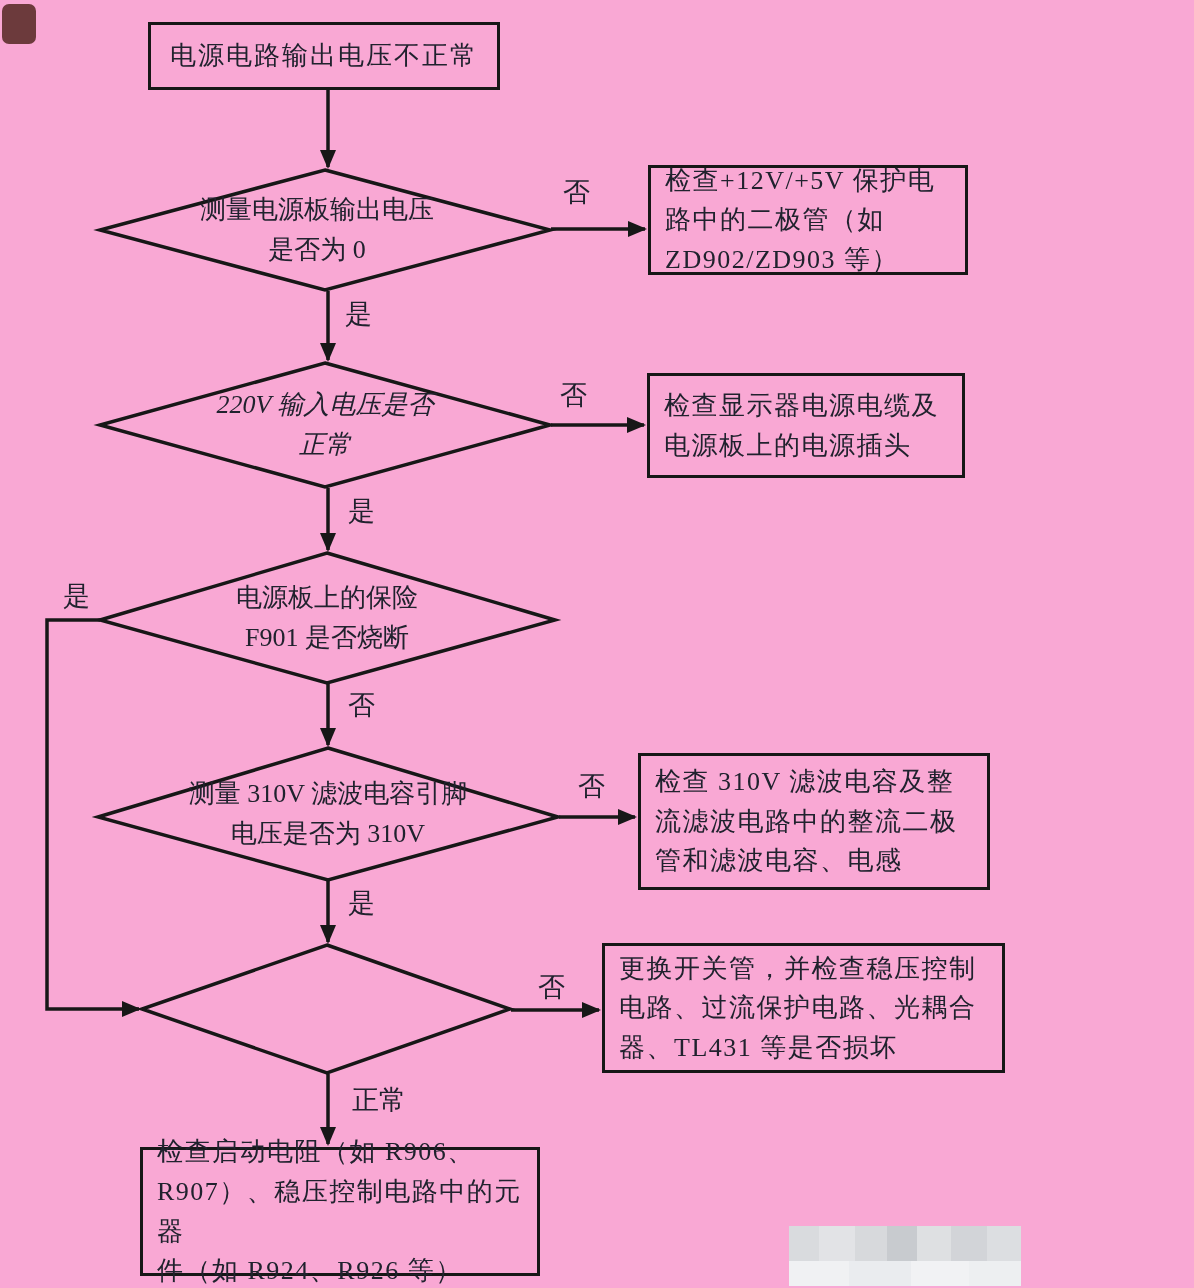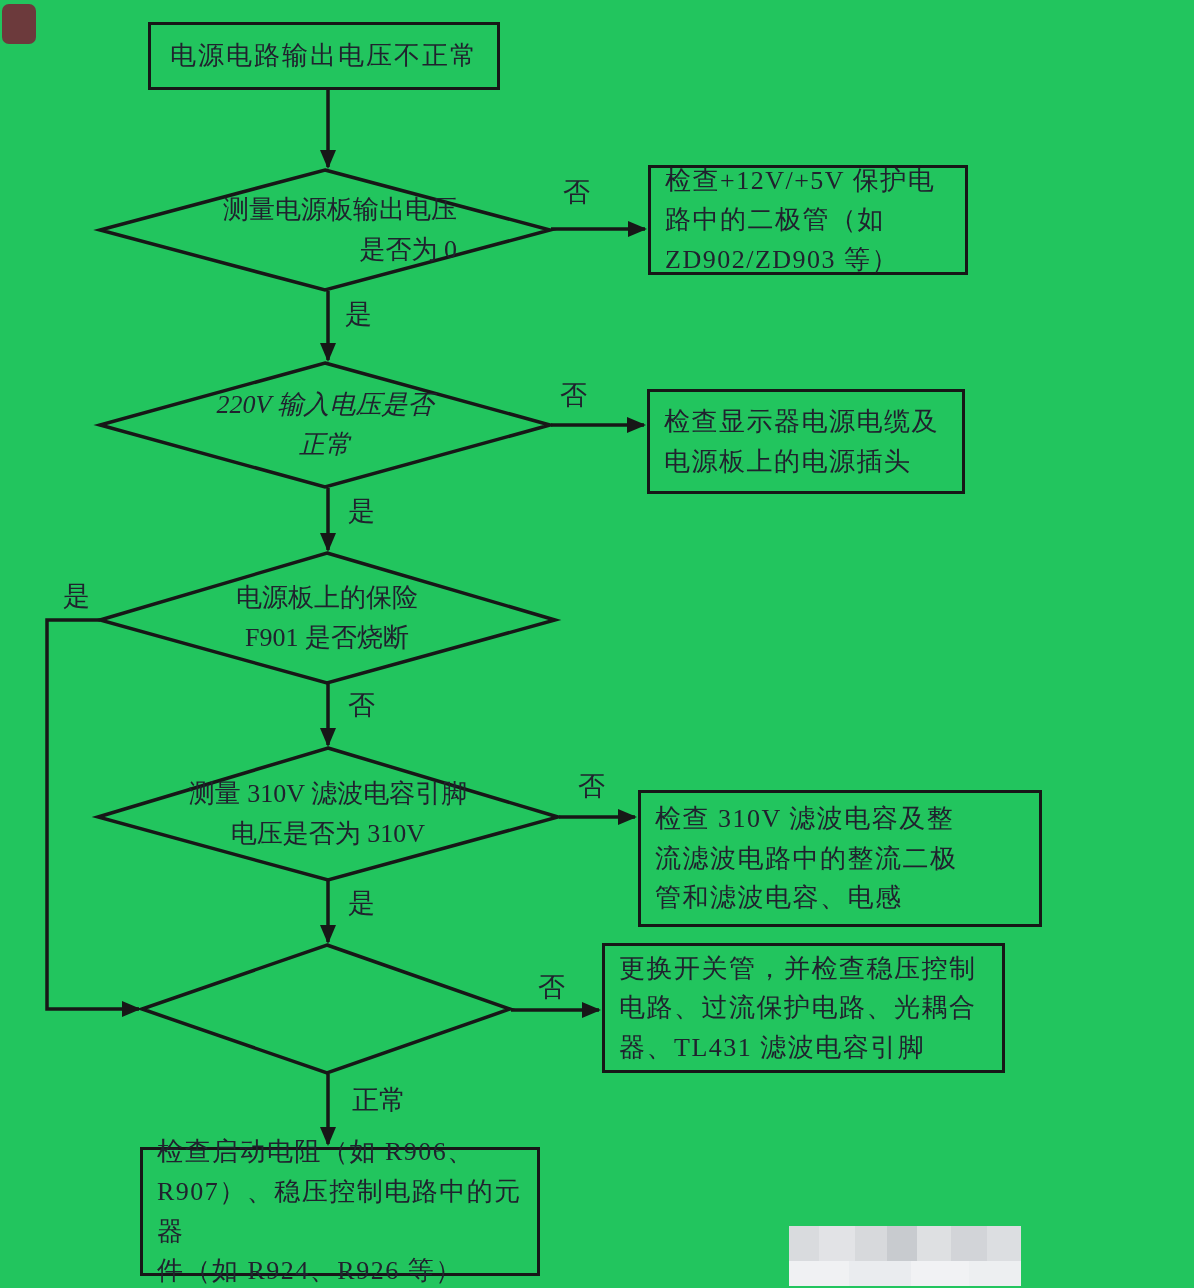--- a/index.html
+++ b/index.html
@@ -3,21 +3,21 @@
 <meta charset="utf-8">
 <style>
   html,body{margin:0;padding:0;}
   body{
     font-family:"Liberation Serif","DejaVu Serif",serif;
     background:#e7ebf0;
   }
   .canvas{
     position:relative;
     width:1194px;height:1288px;
-    background:#22c55e;
+    background:#f9a8d4;
     overflow:hidden;
   }
   .layer{position:absolute;left:0;top:0;width:1194px;height:1288px;}
   .node{
     position:absolute;
     box-sizing:border-box;
     color:#20222e;
     font-size:26px;
     line-height:1.52;
     white-space:pre-line;
@@ -90,47 +90,47 @@
     <line x1="559" y1="817" x2="635" y2="817" stroke="#171717" stroke-width="3.5" marker-end="url(#arr)"></line>
     <line x1="328" y1="881" x2="328" y2="942" stroke="#171717" stroke-width="3.5" marker-end="url(#arr)"></line>
     <line x1="511" y1="1010" x2="599" y2="1010" stroke="#171717" stroke-width="3.5" marker-end="url(#arr)"></line>
     <line x1="328" y1="1074" x2="328" y2="1144" stroke="#171717" stroke-width="3.5" marker-end="url(#arr)"></line>
   </svg>
 
   <div class="node rectbox center" style="left:148px;top:22px;width:352px;height:68px;">
     <span>电源电路输出电压不正常</span>
   </div>
 
-  <div class="node dtext" style="left:130px;top:186px;width:420px;height:88px;text-align:right;">测量电源板输出电压
+  <div class="node dtext" style="left:107px;top:186px;width:420px;height:88px;">测量电源板输出电压
 是否为 0</div>
   <div class="node dtext" style="left:115px;top:381px;width:420px;height:88px;font-style:italic;">220V 输入电压是否
 正常</div>
   <div class="node dtext" style="left:117px;top:574px;width:420px;height:88px;">电源板上的保险
 F901 是否烧断</div>
   <div class="node dtext" style="left:118px;top:770px;width:420px;height:88px;">测量 310V 滤波电容引脚
 电压是否为 310V</div>
 
   <div class="node rectbox" style="left:648px;top:165px;width:320px;height:110px;">
     <span>检查+12V/+5V 保护电
 路中的二极管（如
 ZD902/ZD903 等）</span>
   </div>
-  <div class="node rectbox" style="left:647px;top:373px;width:318px;height:105px;margin-top:16px;">
+  <div class="node rectbox" style="left:647px;top:373px;width:318px;height:105px;">
     <span>检查显示器电源电缆及
 电源板上的电源插头</span>
   </div>
-  <div class="node rectbox" style="left:638px;top:753px;width:404px;height:137px;margin-top:37px;">
+  <div class="node rectbox" style="left:638px;top:753px;width:352px;height:137px;">
     <span>检查 310V 滤波电容及整
 流滤波电路中的整流二极
 管和滤波电容、电感</span>
   </div>
   <div class="node rectbox" style="left:602px;top:943px;width:403px;height:130px;">
     <span>更换开关管，并检查稳压控制
 电路、过流保护电路、光耦合
-器、TL431 滤波电容引脚</span>
+器、TL431 等是否损坏</span>
   </div>
   <div class="node rectbox" style="left:140px;top:1147px;width:400px;height:129px;">
     <span>检查启动电阻（如 R906、
 R907）、稳压控制电路中的元器
 件（如 R924、R926 等）</span>
   </div>
 
   <div class="elabel" style="left:563px;top:179px;">否</div>
   <div class="elabel" style="left:345px;top:301px;">是</div>
   <div class="elabel" style="left:560px;top:382px;">否</div>

